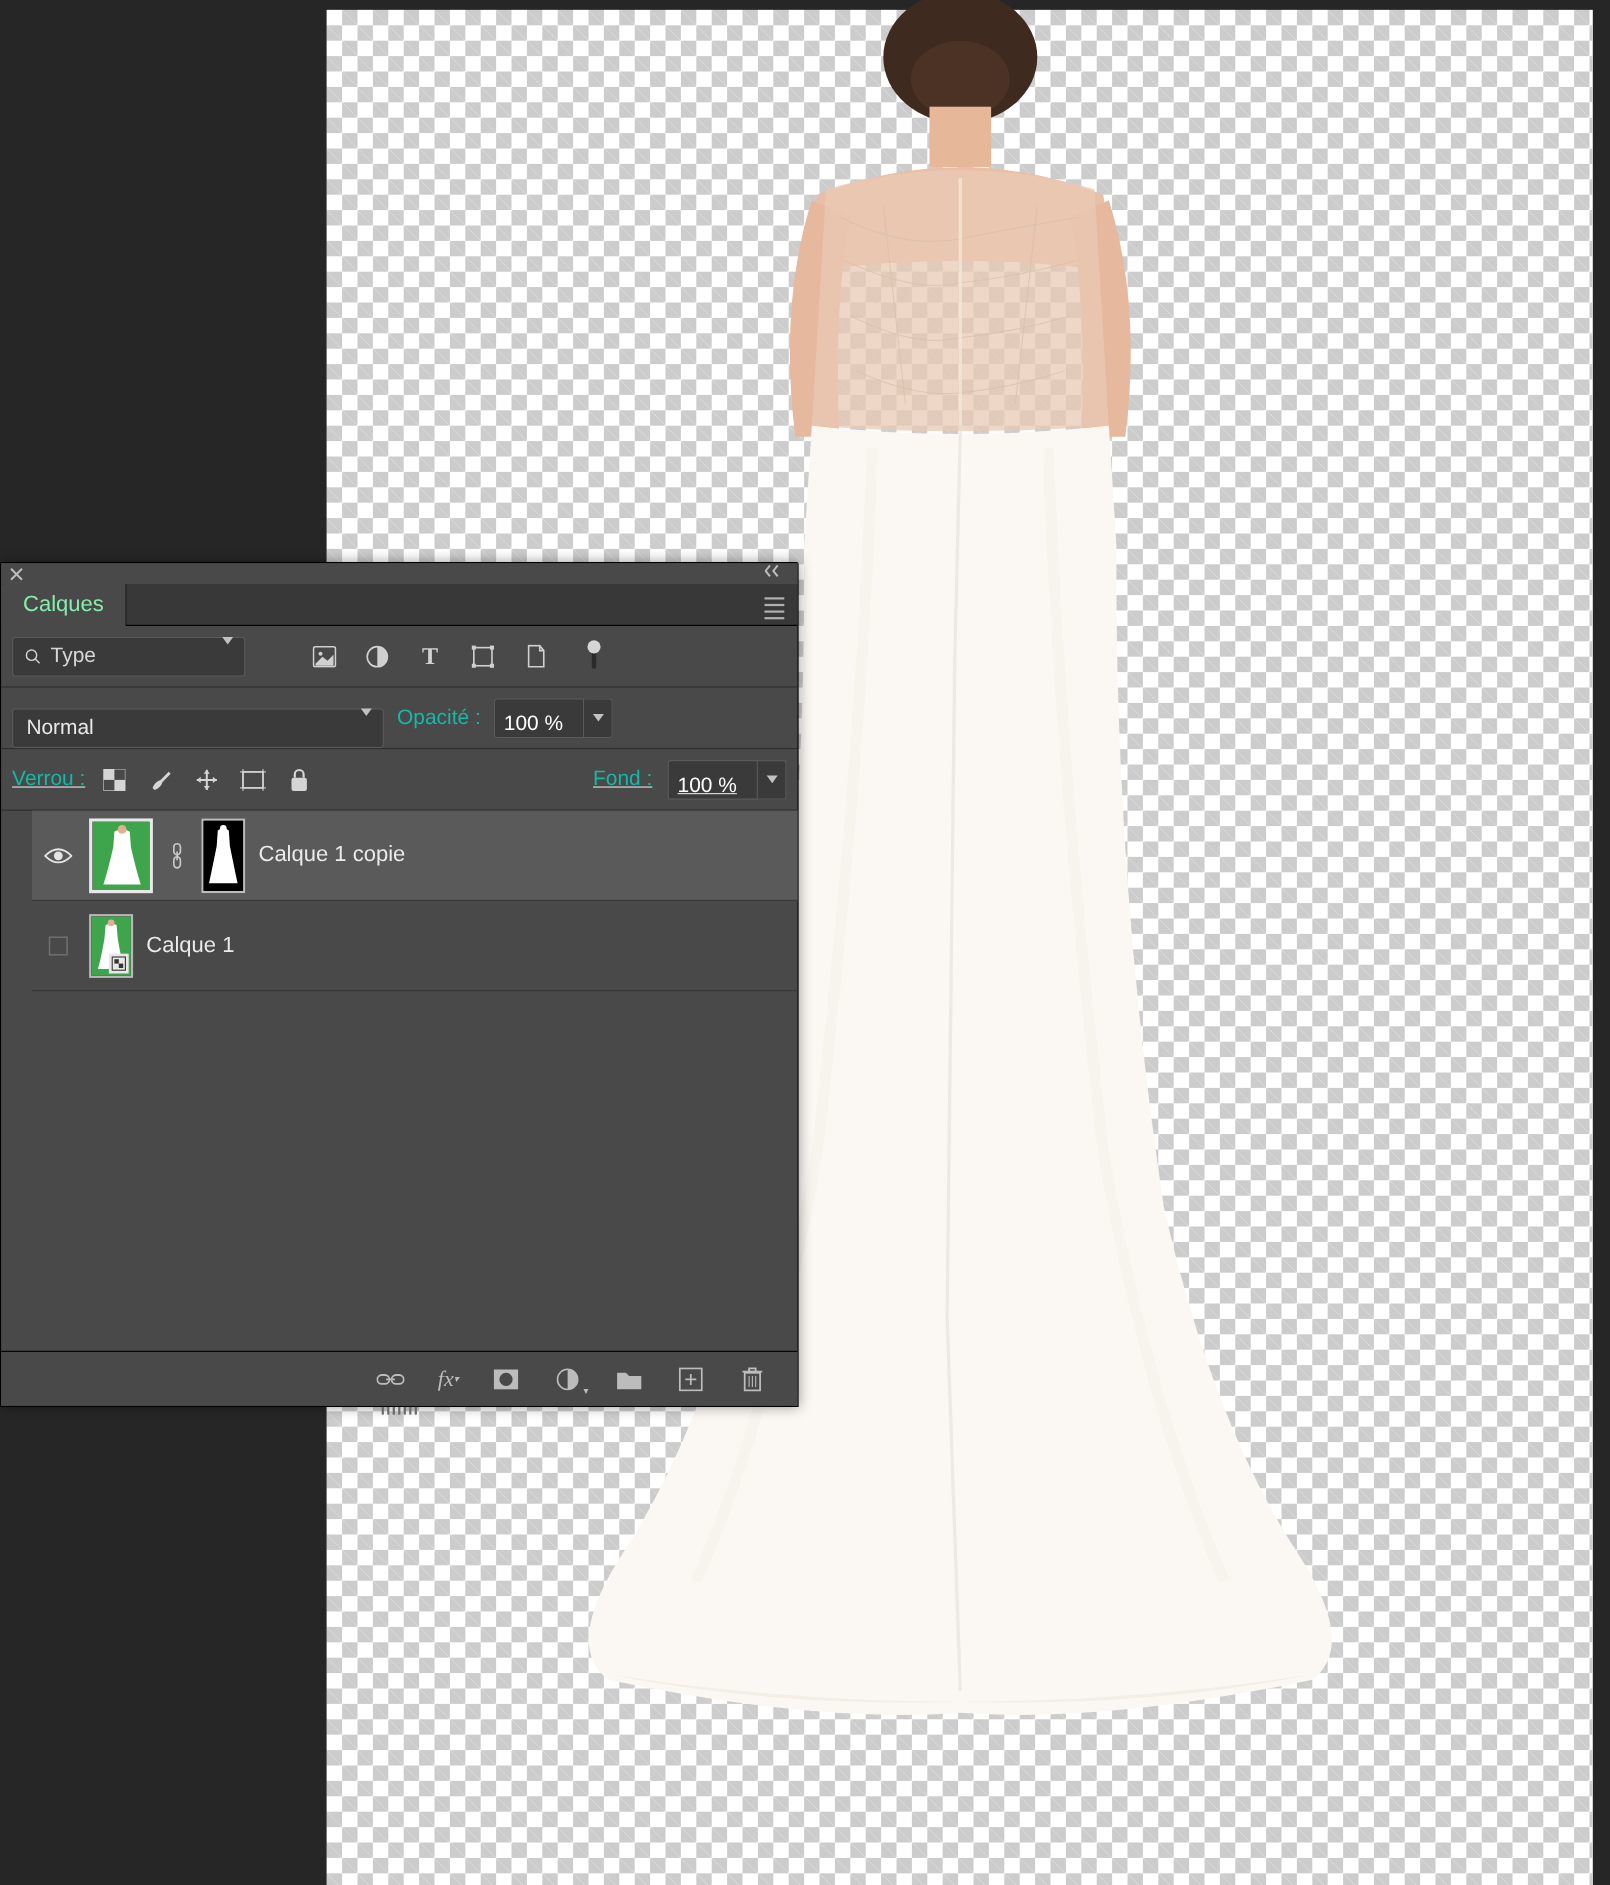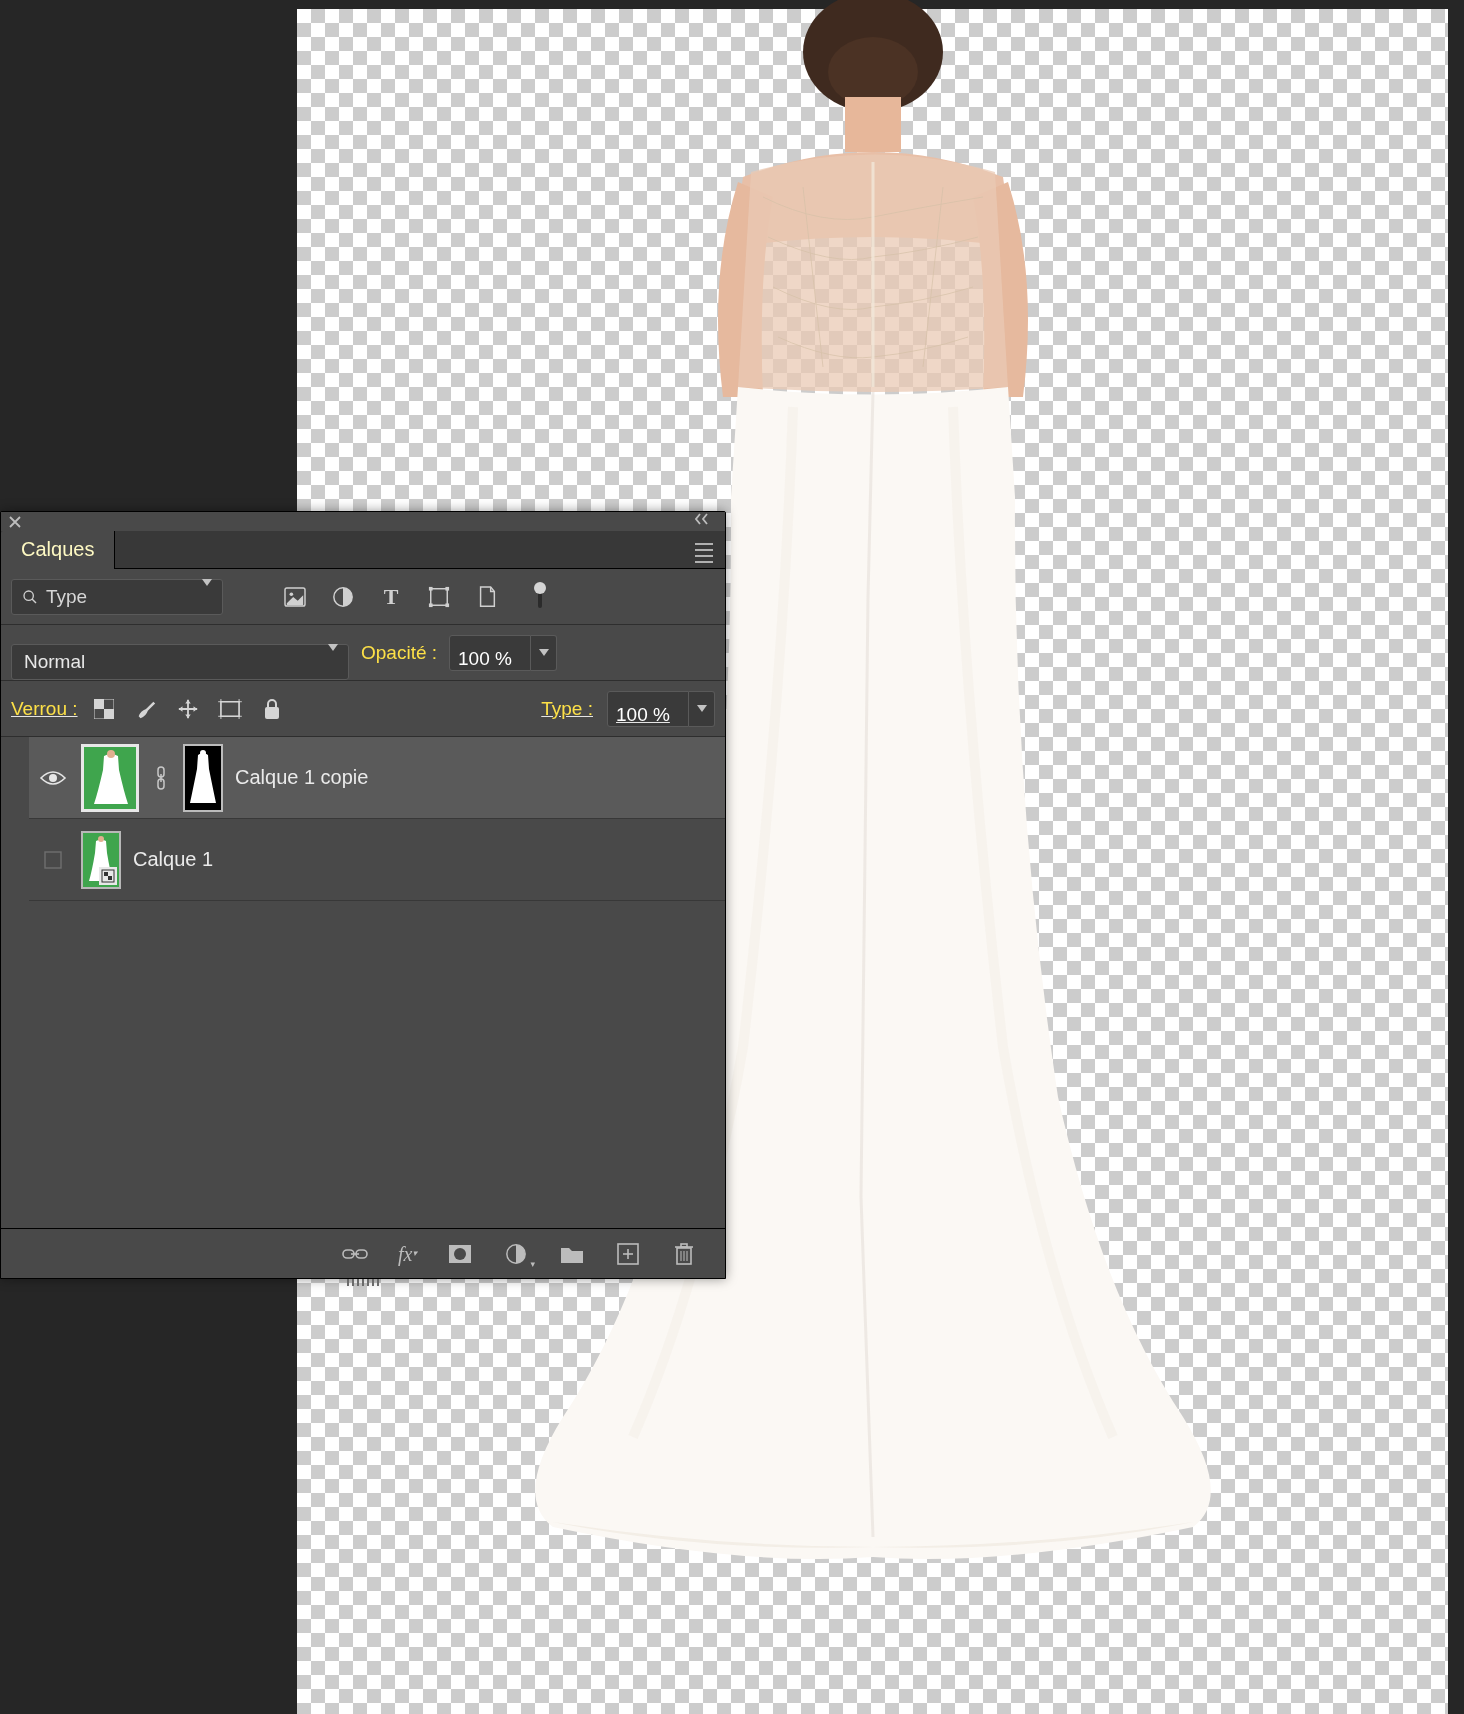--- a/index.html
+++ b/index.html
@@ -17,39 +17,39 @@
   }
   .image-layer{position:absolute;inset:0;display:flex;justify-content:center;align-items:flex-start;}
   .dress-svg{width:760px;margin-top:-12px;}
 
   
   .panel{position:absolute;left:0;top:511px;width:726px;height:768px;background:#494949;border:1px solid #000;border-radius:2px 2px 0 0;box-shadow:0 0 12px rgba(0,0,0,.4);}
   .panel-top-bar{height:19px;background:#494949;position:relative;}
   .panel-close{position:absolute;left:8px;top:4px;color:#bdbdbd;cursor:pointer;}
   .panel-collapse{position:absolute;right:8px;top:0px;color:#bdbdbd;font-size:18px;letter-spacing:-5px;cursor:pointer;}
   .tab-row{height:38px;border-bottom:1px solid #000;display:flex;align-items:center;background:#383838;position:relative;}
-  .tab{height:38px;background:#494949;padding:0 20px;display:flex;align-items:center;font-size:20px;color:#fef9c3;border-right:1px solid #000;border-top-left-radius:2px;}
+  .tab{height:38px;background:#494949;padding:0 20px;display:flex;align-items:center;font-size:20px;color:#86efac;border-right:1px solid #000;border-top-left-radius:2px;}
   .tab-menu{position:absolute;right:12px;top:12px;display:flex;flex-direction:column;gap:4px;cursor:pointer;}
   .tab-menu span{width:18px;height:2px;background:#b0b0b0;display:block;}
 
   .row{display:flex;align-items:center;padding:0 10px;}
   .filter-row{height:56px;border-bottom:1px solid #2e2e2e;gap:10px;}
   .type-select{height:36px;width:212px;background:#3a3a3a;border:1px solid #5a5a5a;border-radius:3px;display:flex;align-items:center;padding:0 10px;color:#d6d6d6;font-size:19px;gap:8px;cursor:pointer;position:relative;}
   .type-select .chev{position:absolute;right:10px;}
   .filter-icons{display:flex;gap:24px;margin-left:50px;align-items:center;}
   .filter-icons .ficon{width:24px;height:24px;color:#d0d0d0;cursor:pointer;display:flex;align-items:center;justify-content:center;}
   .switch{margin-left:20px;width:22px;height:30px;position:relative;}
   .switch .track{width:4px;height:22px;background:#2b2b2b;border-radius:2px;position:absolute;left:9px;top:4px;}
   .switch .knob{width:12px;height:12px;background:#d5d5d5;border-radius:50%;position:absolute;left:5px;top:0;}
 
   .blend-row{height:56px;border-bottom:1px solid #2e2e2e;gap:12px;}
   .dropdown{height:36px;background:#3a3a3a;border:1px solid #5a5a5a;border-radius:3px;display:flex;align-items:center;padding:0 12px;color:#e8e8e8;font-size:19px;cursor:pointer;position:relative;margin-top:19px;}
   .dropdown.blend{width:338px;}
   .dropdown .chev{position:absolute;right:10px;}
-  .label{font-size:19px;color:#fde047;}
+  .label{font-size:19px;color:#14b8a6;}
   .val-field{height:36px;width:82px;background:#3a3a3a;border:1px solid #5a5a5a;border-radius:3px 0 0 3px;display:flex;align-items:flex-end;padding:0 8px;color:#fff;font-size:19px;}
   .val-chev{height:36px;width:26px;background:#3a3a3a;border:1px solid #5a5a5a;border-left:none;border-radius:0 3px 3px 0;display:flex;align-items:center;justify-content:center;cursor:pointer;}
 
   .lock-row{height:56px;border-bottom:1px solid #2e2e2e;gap:14px;text-decoration:underline;}
   .lock-icons{display:flex;gap:18px;align-items:center;}
   .lock-icons .licon{width:24px;height:24px;color:#d5d5d5;cursor:pointer;display:flex;align-items:center;justify-content:center;}
   .spacer{flex:1;}
 
   .layers-list{flex:1;margin-left:28px;}
   .layer{height:82px;display:flex;align-items:center;gap:12px;padding:0 8px;border-bottom:1px solid #383838;}
@@ -239,21 +239,21 @@
           </svg>
       </span>
       <span class="licon">
         <svg width="18" height="22" viewBox="0 0 18 22">
             <rect x="2" y="9" width="14" height="12" rx="2" fill="#d5d5d5"></rect>
             <path d="M5 9 V6 a4 4 0 0 1 8 0 V9" stroke="#d5d5d5" stroke-width="2" fill="none"></path>
           </svg>
       </span>
     </div>
     <div class="spacer"></div>
-    <span class="label">Type :</span>
+    <span class="label">Fond :</span>
     <div style="display:flex;">
       <div class="val-field">
         <span>100 %</span>
       </div>
       <div class="val-chev">
           <span class="chev-down"></span>
         </div>
     </div>
   </div>
 

